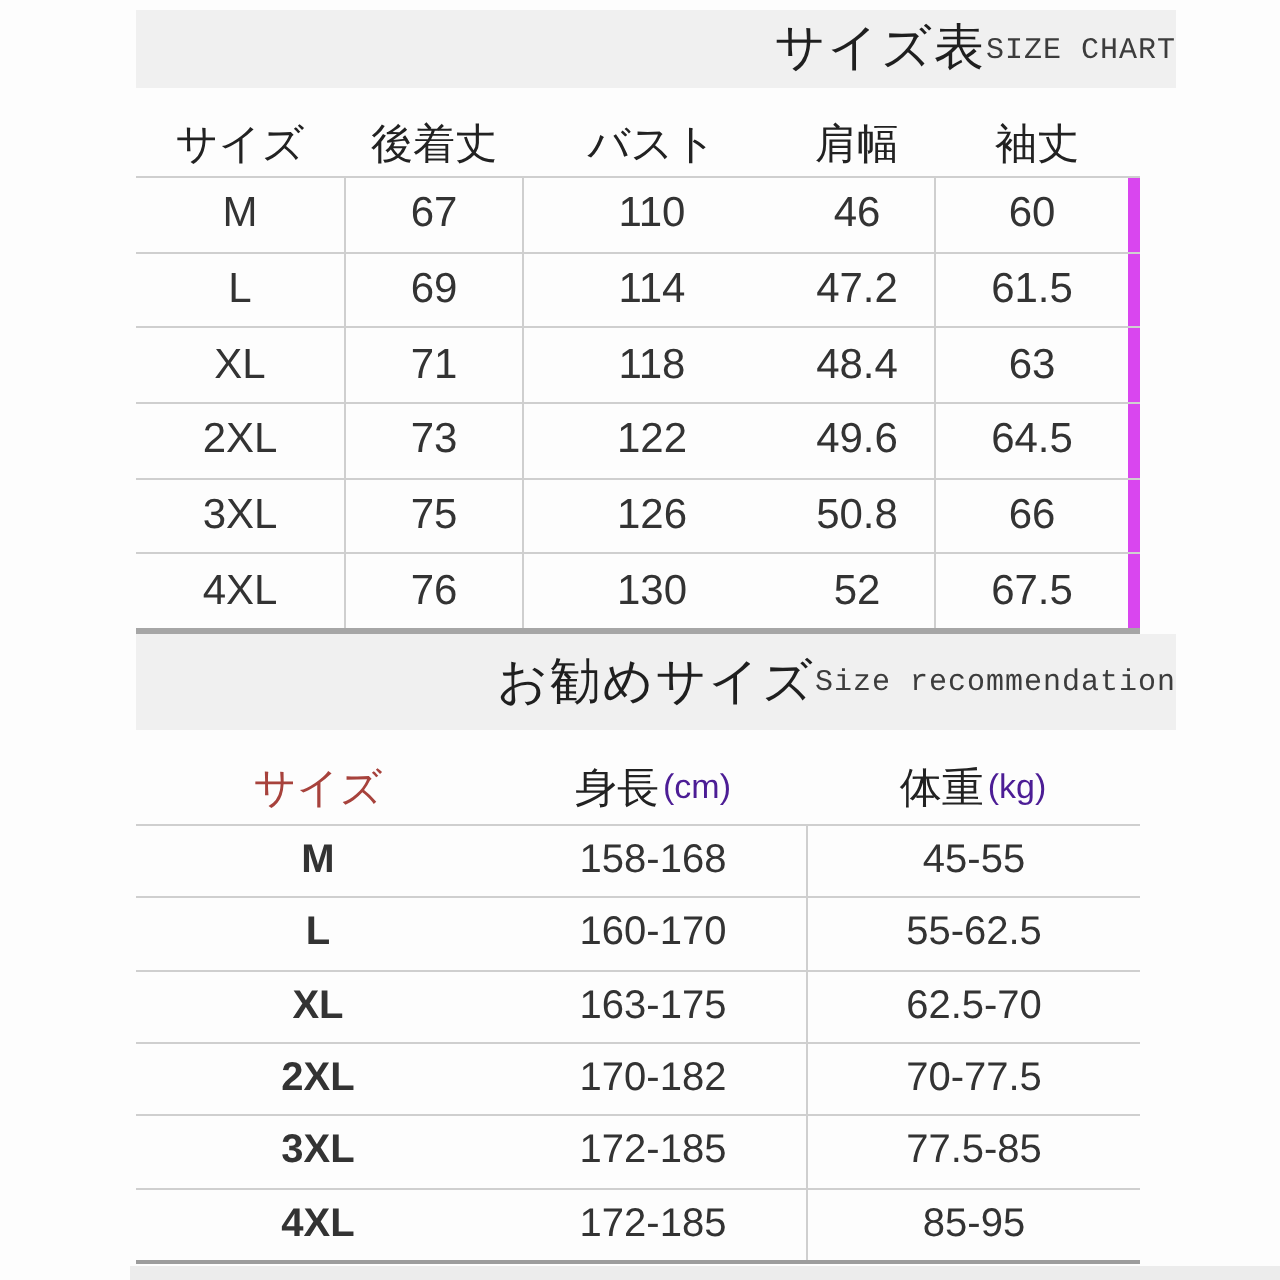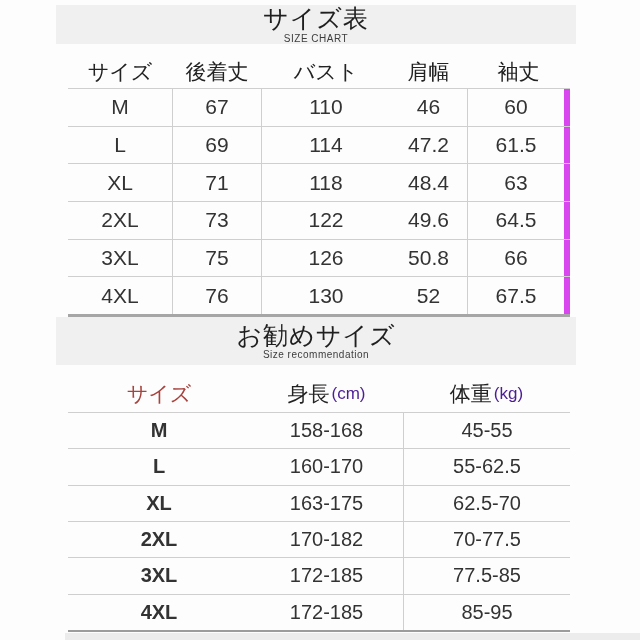--- a/index.html
+++ b/index.html
@@ -5,27 +5,27 @@
   html,body{margin:0;padding:0;}
   body{
     width:640px;height:640px;position:relative;overflow:hidden;
     background:#fdfdfd;
     font-family:"Liberation Sans","DejaVu Sans",sans-serif;
     color:#333;
     -webkit-font-smoothing:antialiased;
   }
   
   .band{
-    position:absolute;left:56px;width:520px;background:#f0f0f0;
-    display:flex;flex-direction:column;align-items:center;justify-content:center;
+    position:absolute;left:68px;width:520px;background:#f0f0f0;
+    display:flex;flex-direction:row;align-items:center;justify-content:flex-end;
   }
   .band1{top:5px;height:39px;}
   .band2{top:317px;height:48px;}
   .band .title{font-size:25px;font-weight:500;color:#1f1f1f;line-height:1.05;letter-spacing:1px;}
-  .band .subtitle{font-size:10px;color:#3c3c3c;letter-spacing:0.5px;margin-top:1px;}
+  .band .subtitle{font-size:15px;color:#3c3c3c;letter-spacing:0.5px;margin-top:1px;font-family:Liberation Mono, monospace;}
   
   .table1{position:absolute;left:68px;top:55px;width:502px;}
   .t1-header{display:flex;height:33px;}
   .t1-row{display:flex;height:36.7px;border-top:1px solid #cfcfcf;}
   .t1-row:last-child{border-bottom:3px solid #a6a6a6;}
   .t1 .c{display:flex;align-items:center;justify-content:center;box-sizing:border-box;}
   .c1{width:104px;}
   .c2{width:90px;}
   .c3{width:128px;}
   .c4{width:77px;}

